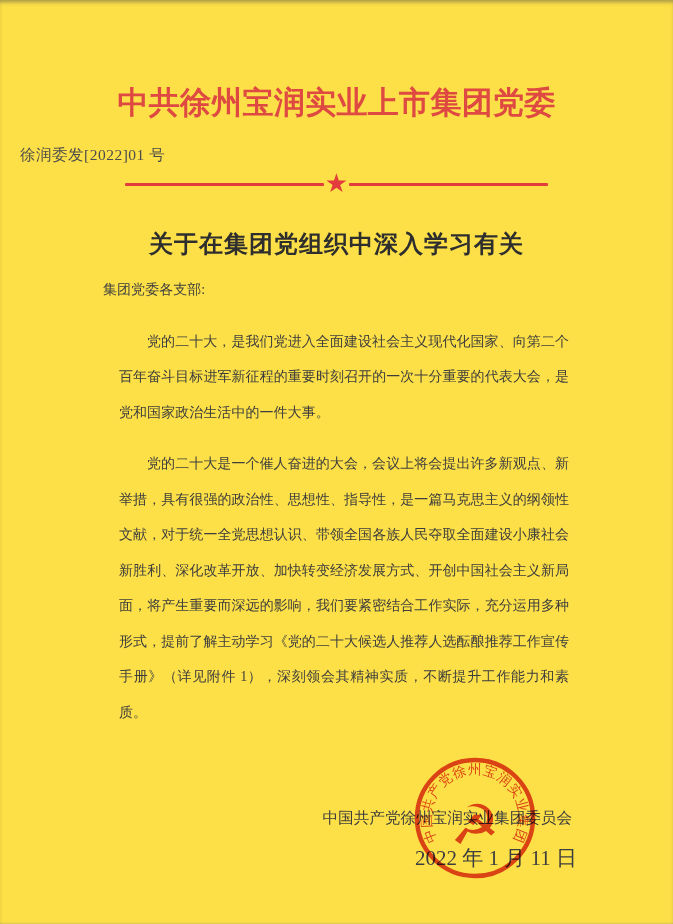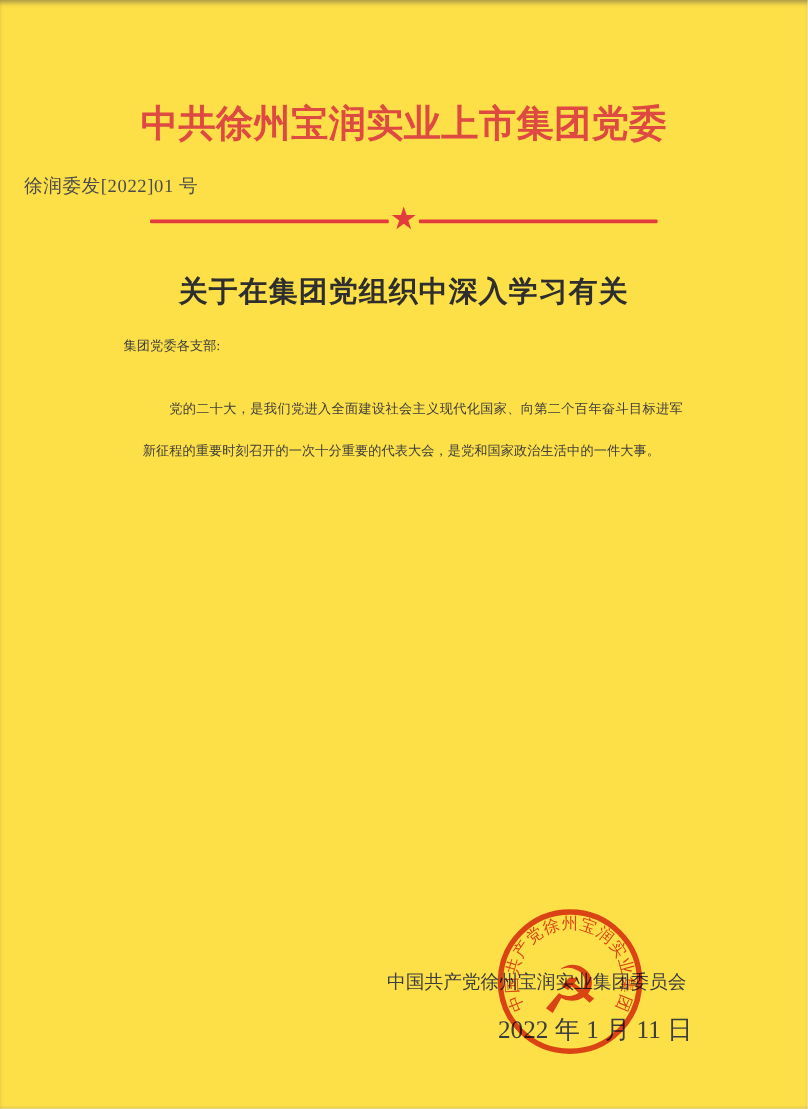--- a/index.html
+++ b/index.html
@@ -57,21 +57,21 @@
     font-weight: bold;
     font-size: 24px;
     line-height: 37px;
     letter-spacing: 1px;
     color: #2e2e2e;
     margin-top: 20px;
   }
   
   .body-block {
     position: absolute; top: 272px; left: 103px; width: 482px;
-    font-size: 11px;
+    font-size: 14px;
     line-height: 35.5px;
     color: #3d3d3d;
     letter-spacing: 0.05px;
   }
   .body-block .salutation { text-align: left; }
   .body-block p {
     margin: 16px;
     text-indent: 2em;
     text-align: justify;
   }
@@ -107,20 +107,21 @@
     <div class="rule"></div>
   </div>
 
   <div class="doc-title">
     <div>关于在集团党组织中深入学习有关</div>
   </div>
 
   <div class="body-block">
     <div class="salutation">集团党委各支部:</div>
     <p>党的二十大，是我们党进入全面建设社会主义现代化国家、向第二个百年奋斗目标进军新征程的重要时刻召开的一次十分重要的代表大会，是党和国家政治生活中的一件大事。</p>
+    <p>党的二十大是一个催人奋进的大会，会议上将会提出许多新观点、新举措，具有很强的政治性、思想性、指导性，是一篇马克思主义的纲领性文献，对于统一全党思想认识、带领全国各族人民夺取全面建设小康社会新胜利、深化改革开放、加快转变经济发展方式、开创中国社会主义新局面，将产生重要而深远的影响，我们要紧密结合工作实际，充分运用多种形式，提前了解主动学习《党的二十大候选人推荐人选酝酿推荐工作宣传手册》（详见附件 1），深刻领会其精神实质，不断提升工作能力和素质。</p>
   </div>
 
   <div class="signature">中国共产党徐州宝润实业集团委员会</div>
 
   <div class="date">2022 年 1 月 11 日</div>
 
   <svg class="seal" viewBox="-70 -70 140 140">
     <defs>
       <path id="sealArc" d="M -37.7 22.6 A 44 44 0 1 1 37.7 22.6" fill="none"></path>
     </defs>

